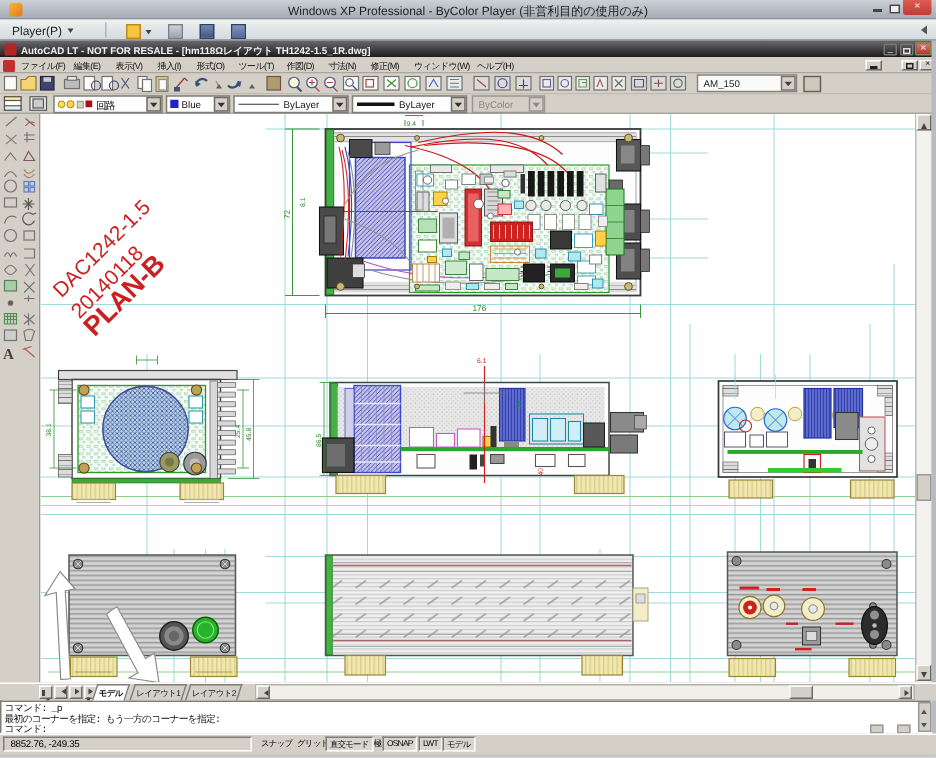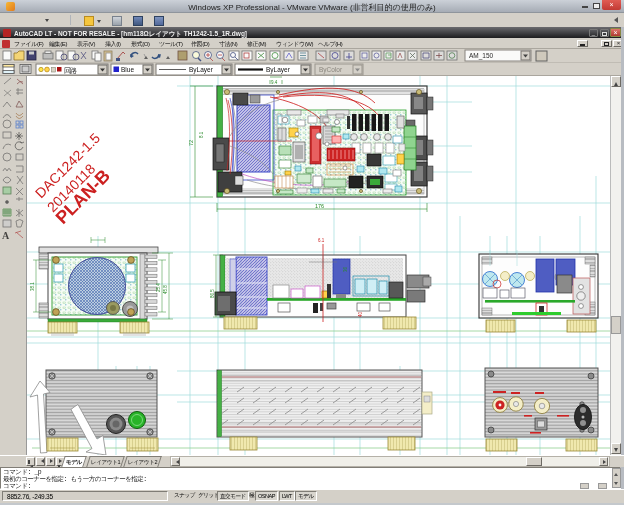--- a/index.html
+++ b/index.html
@@ -38,27 +38,30 @@
 #statusbar{left:0;top:489px;width:624px;height:14px;background:#d4d0c8;border-top:1px solid #fff;font-size:6.5px;color:#111;}
 #coords{position:absolute;left:2px;top:491px;width:166px;height:10px;border:1px solid;border-color:#807d76 #fff #fff #807d76;font-size:6.5px;padding:1px 0 0 4px;letter-spacing:-0.2px;}
 .sbt{position:absolute;top:491px;height:10px;font-size:5.6px;padding:1px 2px 0 2px;letter-spacing:-0.5px;white-space:nowrap;}
 .sbt.dn{border:1px solid;border-color:#807d76 #fff #fff #807d76;background:#d8d5ce;}
 #botedge{left:0;top:503px;width:624px;height:2px;background:#c4c8cc;}
 </style></head>
 <body>
 <div id="root">
 
   <div class="abs" id="vmtitle">
-      <div class="t">Windows XP Professional - VMware VMware (非営利目的の使用のみ)</div>
+      <div class="t">Windows XP Professional - ByColor Player (非営利目的の使用のみ)</div>
     </div>
   <div class="abs" id="vmico"></div>
   <div class="abs" style="left:582px;top:6px;width:6px;height:2px;background:#444;"></div>
   <div class="abs" style="left:593px;top:3px;width:7px;height:6px;border:1px solid #444;background:#eee;"></div>
   <div class="abs" id="vmclose">×</div>
 
+  <div class="abs" id="vmtool">
+      <div class="p">Player(P)</div>
+    </div>
   <div class="abs" style="left:45px;top:19px;width:0;height:0;border:2px solid transparent;border-top:3px solid #444;"></div>
   <div class="abs" style="left:70px;top:15px;width:1px;height:10px;background:#b0b4ba;"></div>
   <div class="abs vti" style="left:84px;top:16px;background:#f5c63e;border:1px solid #b98b1e;"></div>
   <div class="abs" style="left:97px;top:20px;width:0;height:0;border:2px solid transparent;border-top:3px solid #444;"></div>
   <div class="abs vti" style="left:112px;top:16px;background:linear-gradient(#cfd4da,#9aa2ab);border:1px solid #78818c;"></div>
   <div class="abs vti" style="left:133px;top:16px;background:linear-gradient(#6f87b8,#40587f);border:1px solid #2e4260;"></div>
   <div class="abs vti" style="left:154px;top:16px;background:linear-gradient(#7f95c0,#51689a);border:1px solid #2e4260;"></div>
   <div class="abs" style="left:611px;top:17px;width:0;height:0;border:3px solid transparent;border-right:4px solid #555;"></div>
 
   <div class="abs" id="acadtitle">

